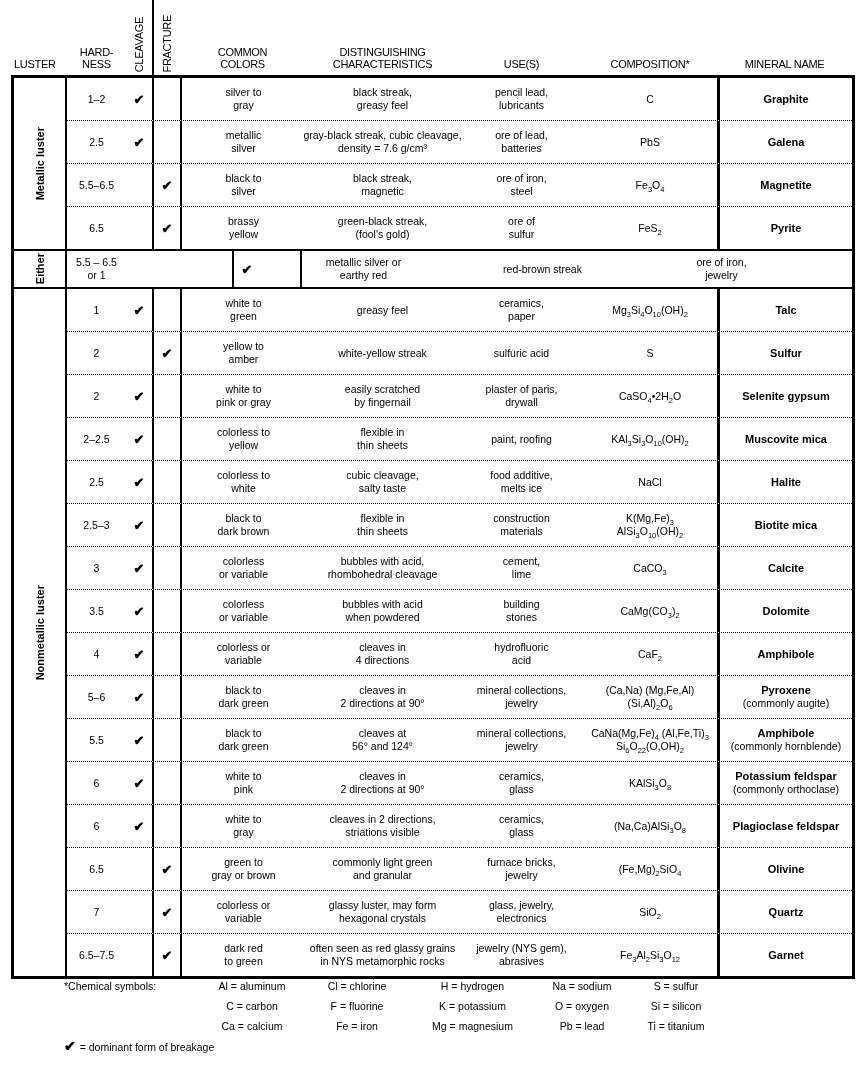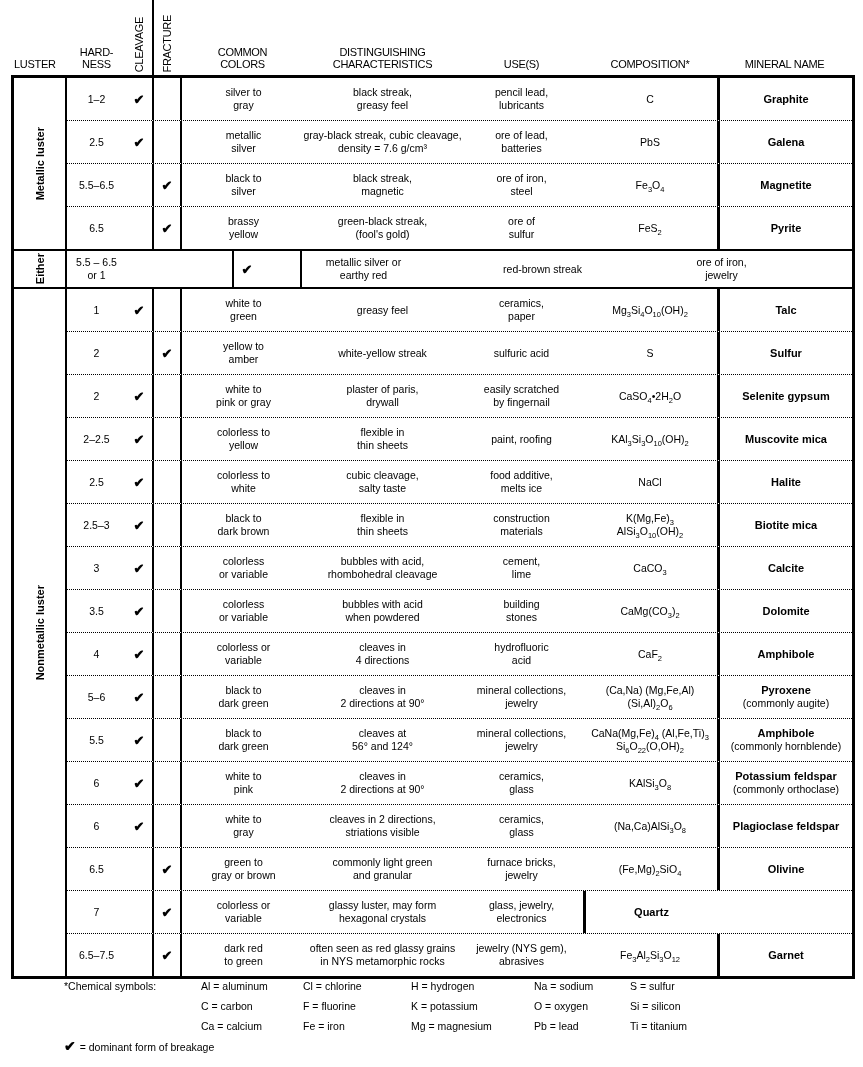--- a/index.html
+++ b/index.html
@@ -34,21 +34,21 @@
   .cell.bleft2{border-left:2px solid #000;}
   .cell.bleft3{border-left:3px solid #000;}
   .check{font-size:13px;font-weight:bold;line-height:13px;}
   .name-cell .nm{font-weight:bold;font-size:11px;line-height:13px;white-space:nowrap;}
   .name-cell .sub-nm{font-weight:normal;font-size:10.5px;line-height:13px;white-space:nowrap;}
   sub{font-size:7.5px;line-height:0;}
 
   
   .chem{position:absolute;left:64px;top:976px;display:flex;font-size:10.5px;line-height:20px;}
   .chem .fn-label{width:137px;}
-  .chem .fn-col{display:flex;flex-direction:column;}
+  .chem .fn-col{display:flex;flex-direction:column;text-align:center;}
   .chem .fn-col.c0{width:102px;}
   .chem .fn-col.c1{width:108px;}
   .chem .fn-col.c2{width:123px;}
   .chem .fn-col.c3{width:96px;}
   .chem .fn-col.c4{width:92px;}
   .breakage{position:absolute;left:64px;top:1040px;font-size:10.5px;display:flex;align-items:center;gap:4px;}
   .breakage .check{font-size:14px;}
 </style>
 </head>
 <body>
@@ -299,28 +299,28 @@
               </div>
               <div class="cell ">
                 <span class="check">✔</span>
               </div>
               <div class="cell bleft2"></div>
               <div class="cell bleft2">
                 <div class="line">white to</div>
                 <div class="line">pink or gray</div>
               </div>
               <div class="cell ">
+                <div class="line">easily scratched</div>
+                <div class="line">by fingernail</div>
+              </div>
+              <div class="cell ">
                 <div class="line">plaster of paris,</div>
                 <div class="line">drywall</div>
               </div>
               <div class="cell ">
-                <div class="line">easily scratched</div>
-                <div class="line">by fingernail</div>
-              </div>
-              <div class="cell ">
                 <div class="line">CaSO<sub>4</sub>•2H<sub>2</sub>O</div>
               </div>
               <div class="cell bleft3 name-cell">
                 <div class="nm">Selenite gypsum</div>
               </div>
             </div>
             <div class="row">
               <div class="cell ">
                 <div class="line">2–2.5</div>
               </div>
@@ -634,20 +634,23 @@
                 <div class="line">colorless or</div>
                 <div class="line">variable</div>
               </div>
               <div class="cell ">
                 <div class="line">glassy luster, may form</div>
                 <div class="line">hexagonal crystals</div>
               </div>
               <div class="cell ">
                 <div class="line">glass, jewelry,</div>
                 <div class="line">electronics</div>
+              </div>
+              <div class="cell ">
+                <div class="line">SiO<sub>2</sub></div>
               </div>
               <div class="cell bleft3 name-cell">
                 <div class="nm">Quartz</div>
               </div>
             </div>
             <div class="row">
               <div class="cell ">
                 <div class="line">6.5–7.5</div>
               </div>
               <div class="cell "></div>

